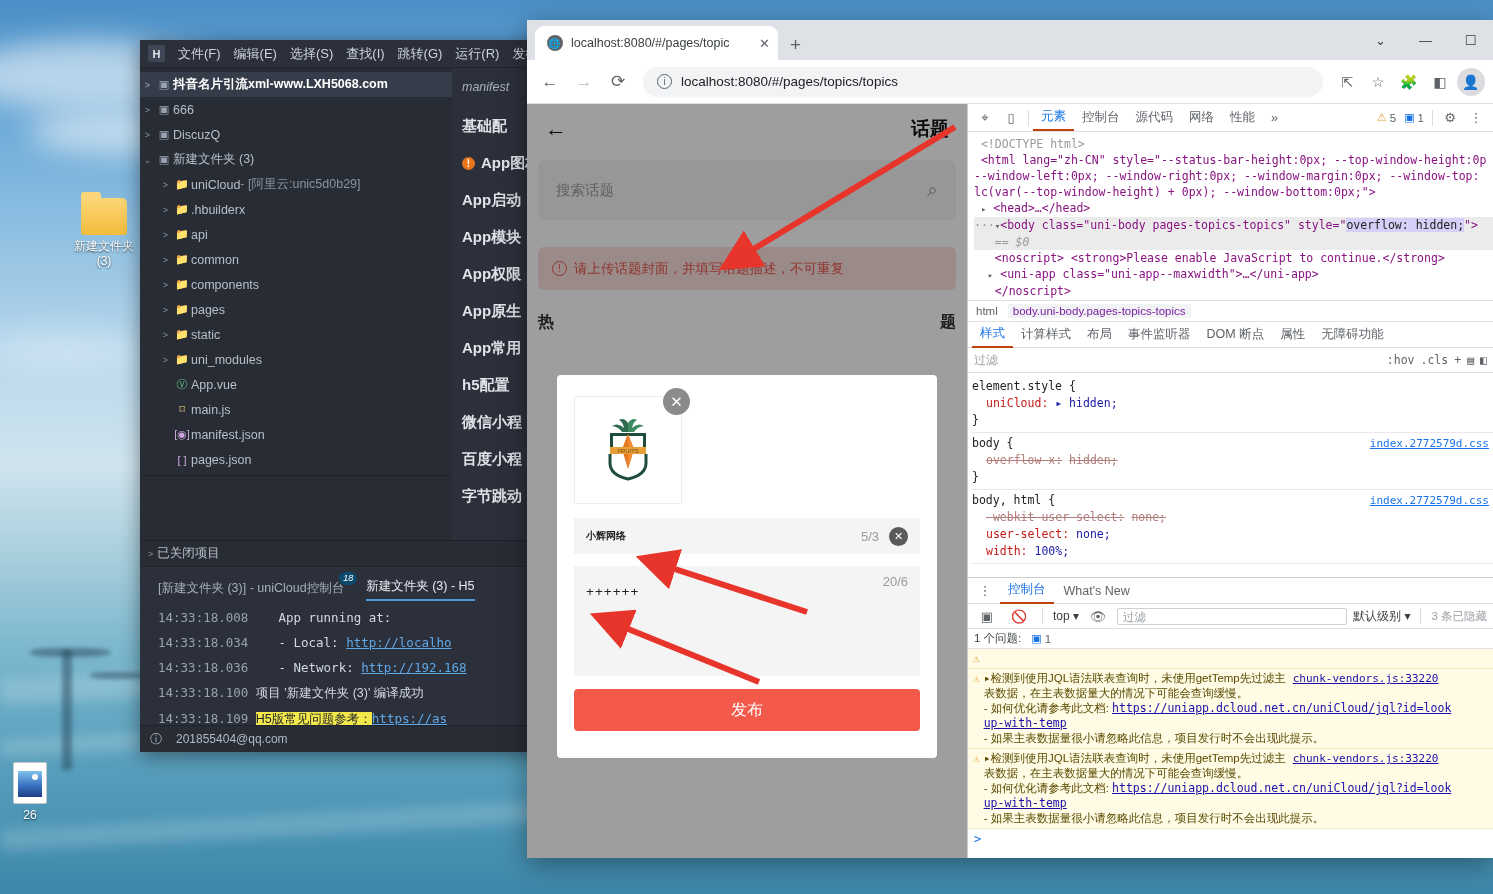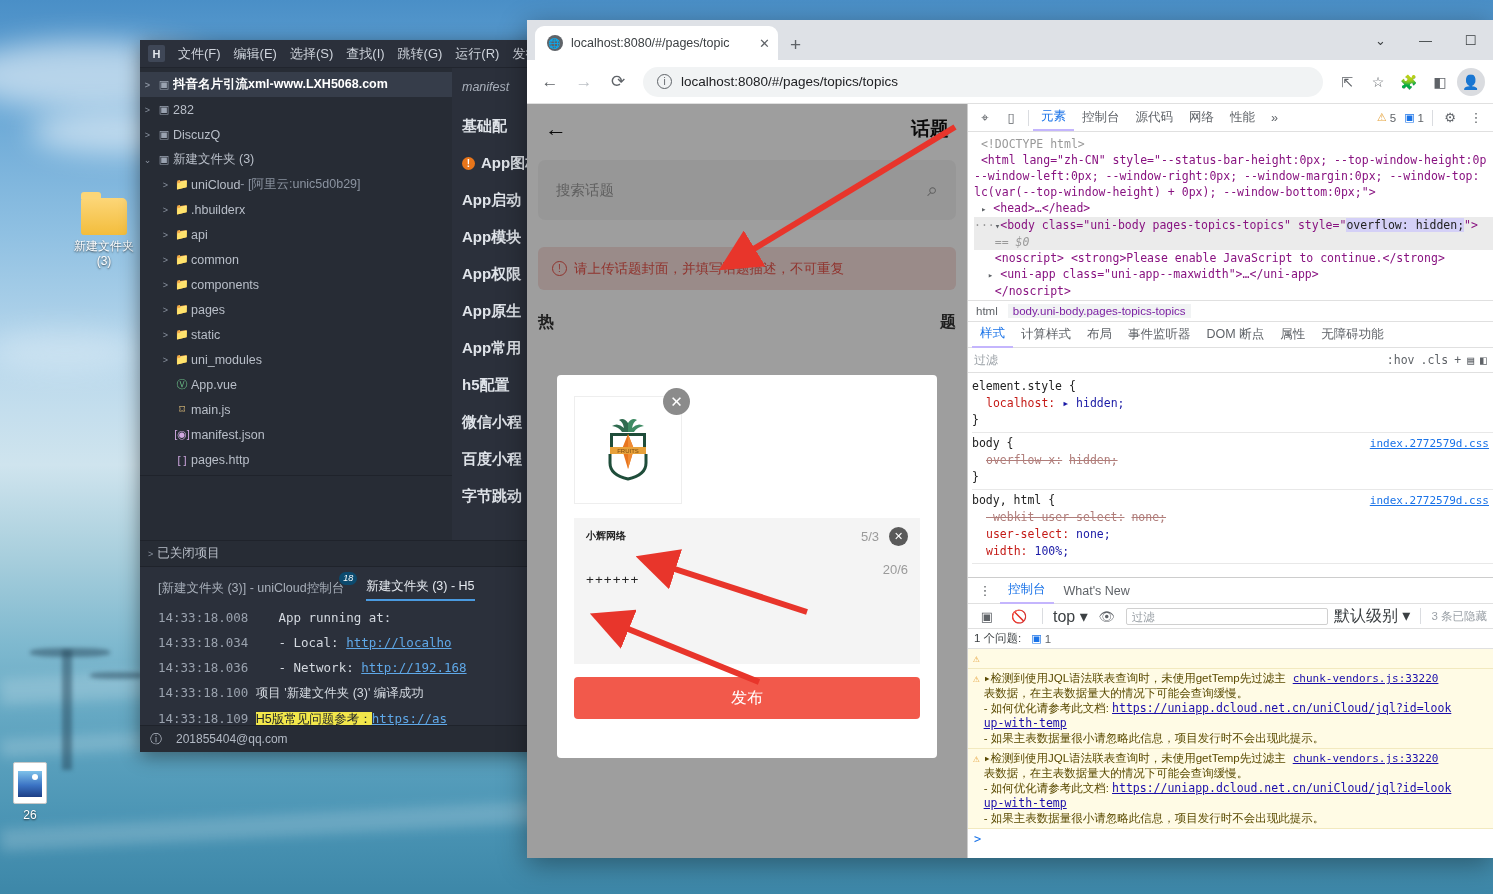--- a/index.html
+++ b/index.html
@@ -282,21 +282,21 @@
   #modal .field-title .val {
     flex: 1; font-size: 10px; font-weight: bold; color: #222;
   }
   #modal .field-title .cnt { font-size: 13px; color: #9a9a9a; }
   #modal .field-title .clr {
     width: 19px; height: 19px; border-radius: 50%; background: #5a5a5a;
     color: #fff; font-size: 11px; display: flex;
     align-items: center; justify-content: center; flex: none;
   }
   #modal .field-desc {
-    height: 110px; background: #f4f4f4; position: relative;
+    margin-top: 12px; height: 110px; background: #f4f4f4; position: relative;
     padding: 18px 12px 0;
   }
   #modal .field-desc .cnt {
     position: absolute; top: 8px; right: 12px; font-size: 13px; color: #9a9a9a;
   }
   #modal .field-desc .val { font-size: 13.5px; color: #222; letter-spacing: 1px; }
   #modal .publish {
     margin-top: 13px; height: 42px; background: #f2594b; color: #fff;
     border-radius: 4px; display: flex; align-items: center;
     justify-content: center; font-size: 16px; border: none; width: 100%;
@@ -314,21 +314,21 @@
   }
   .dt-ico {
     width: 26px; height: 26px; display: flex; align-items: center;
     justify-content: center; color: #5f6368; font-size: 13px;
   }
   .dt-vsep { width: 1px; height: 16px; background: #dadce0; margin: 0 4px; }
   .dt-tab {
     padding: 0 8px; height: 27px; display: flex; align-items: center;
     color: #5f6368; font-size: 12.5px; white-space: nowrap;
   }
-  .dt-tab.active { color: #1a73e8; border-bottom: 2px solid #c4b5fd; }
+  .dt-tab.active { color: #1a73e8; border-bottom: 2px solid #c2410c; }
   .dt-warn-pill, .dt-info-pill {
     display: flex; align-items: center; gap: 3px; font-size: 11.5px;
     padding: 0 4px; color: #5f6368;
   }
   .dt-warn-pill .tri { color: #e5a33d; font-size: 11px; }
   .dt-info-pill .sq { color: #1a73e8; font-size: 11px; }
 
   #devtools .dom {
     height: 168px; overflow: hidden; padding: 4px 0 0 6px;
     font-family: "DejaVu Sans Mono", "Liberation Mono", monospace;
@@ -386,21 +386,21 @@
     padding-left: 4px; border-bottom: 1px solid #e0e0e0;
   }
   #devtools .conbar {
     height: 25px; display: flex; align-items: center; gap: 6px;
     padding: 0 6px; border-bottom: 1px solid #e0e0e0;
   }
   #devtools .conbar .cfilter {
     flex: 1; height: 17px; border: 1px solid #d0d0d0; border-radius: 2px;
     padding: 0 5px; font-size: 11.5px; color: #9aa0a6; line-height: 16px;
   }
-  #devtools .conbar .lvl { font-size: 16px; color: #3c4043; white-space: nowrap; }
+  #devtools .conbar .lvl { font-size: 12px; color: #3c4043; white-space: nowrap; }
   #devtools .conbar .hid { font-size: 11.5px; color: #9aa0a6; white-space: nowrap; }
   #devtools .issuebar {
     height: 20px; display: flex; align-items: center; gap: 6px;
     padding-left: 6px; border-bottom: 1px solid #e0e0e0; font-size: 11.5px;
     color: #3c4043;
   }
   #devtools .conmsgs {
     flex: 1; overflow: hidden; font-family: "DejaVu Sans Mono", monospace;
     font-size: 11.5px; line-height: 15px;
   }
@@ -460,21 +460,21 @@
   <div class="body">
     <div class="tree">
       <div class="tree-row sel">
         <span class="arrow">&gt;</span>
         <span class="ic proj">▣</span>
         <span class="nm">抖音名片引流xml-www.LXH5068.com</span>
       </div>
       <div class="tree-row">
         <span class="arrow">&gt;</span>
         <span class="ic proj">▣</span>
-        <span class="nm">282</span>
+        <span class="nm">666</span>
       </div>
       <div class="tree-row">
         <span class="arrow">&gt;</span>
         <span class="ic proj">▣</span>
         <span class="nm">DiscuzQ</span>
       </div>
       <div class="tree-row">
         <span class="arrow">⌄</span>
         <span class="ic proj">▣</span>
         <span class="nm">新建文件夹 (3)</span>
@@ -527,21 +527,21 @@
       <div class="tree-row" style="padding-left:33px">
         <span class="ic js">⌑</span>
         <span class="nm">main.js</span>
       </div>
       <div class="tree-row" style="padding-left:33px">
         <span class="ic json">[◉]</span>
         <span class="nm">manifest.json</span>
       </div>
       <div class="tree-row" style="padding-left:33px">
         <span class="ic json">[ ]</span>
-        <span class="nm">pages.http</span>
+        <span class="nm">pages.json</span>
       </div>
       <div class="divider"></div>
     </div>
 
     <div class="editor">
       <div class="mf-title">manifest</div>
       <div class="mf-item">
         <span>基础配</span>
       </div>
       <div class="mf-item">
@@ -799,21 +799,21 @@
         <span class="tool">:hov</span>
         <span class="tool">.cls</span>
         <span class="tool">+</span>
         <span class="tool">▤</span>
         <span class="tool">◧</span>
       </div>
 
       <div class="cssrules">
         <div class="cssblk">
           <div class="sel-c">element.style {</div>
-          <div><span class="prop">localhost:</span> <span class="propv">▸ hidden;</span></div>
+          <div><span class="prop">uniCloud:</span> <span class="propv">▸ hidden;</span></div>
           <div class="sel-c">}</div>
         </div>
         <div class="cssblk">
           <a class="srclink">index.2772579d.css</a>
           <div class="sel-c">body {</div>
           <div><span class="prop strike">overflow-x:</span> <span class="propv strike">hidden;</span></div>
           <div class="sel-c">}</div>
         </div>
         <div class="cssblk">
           <a class="srclink">index.2772579d.css</a>

